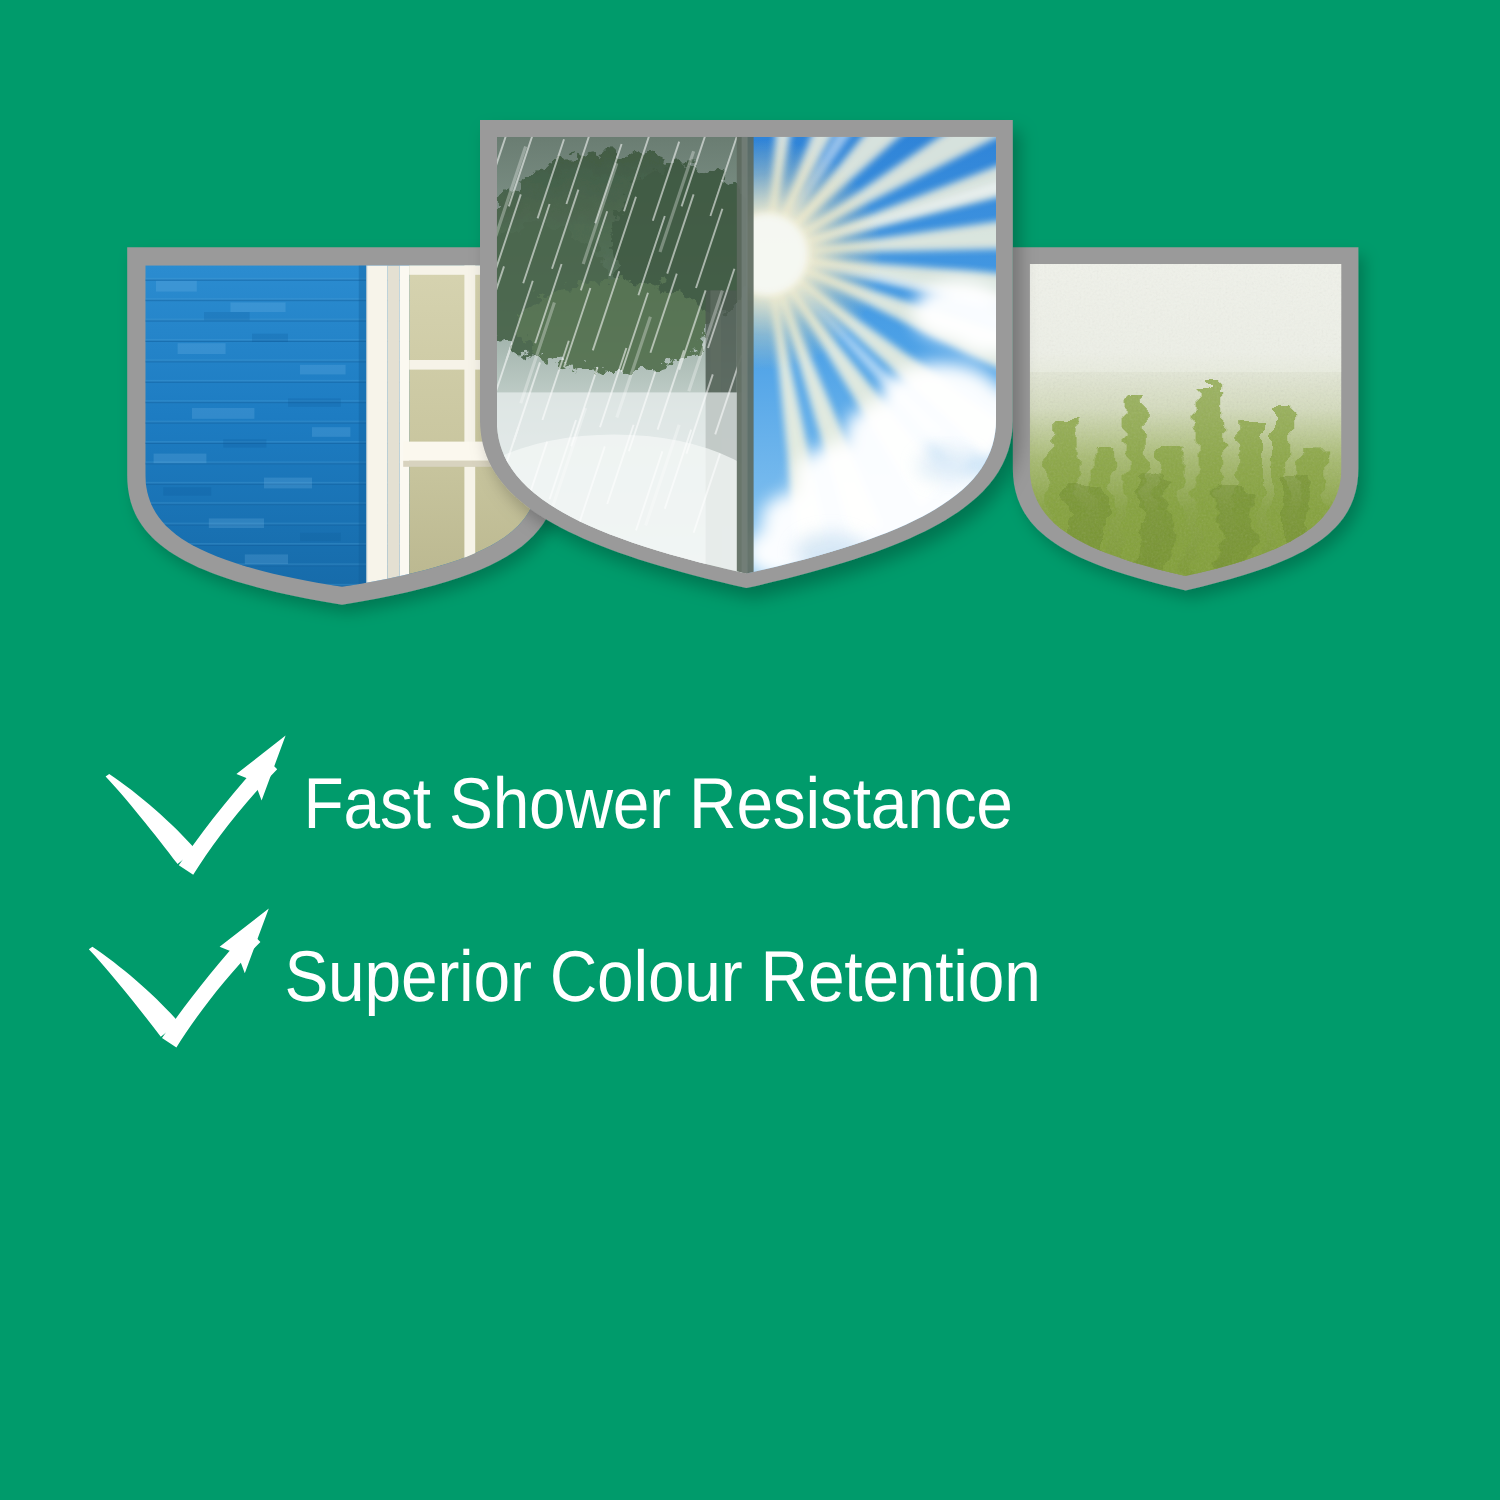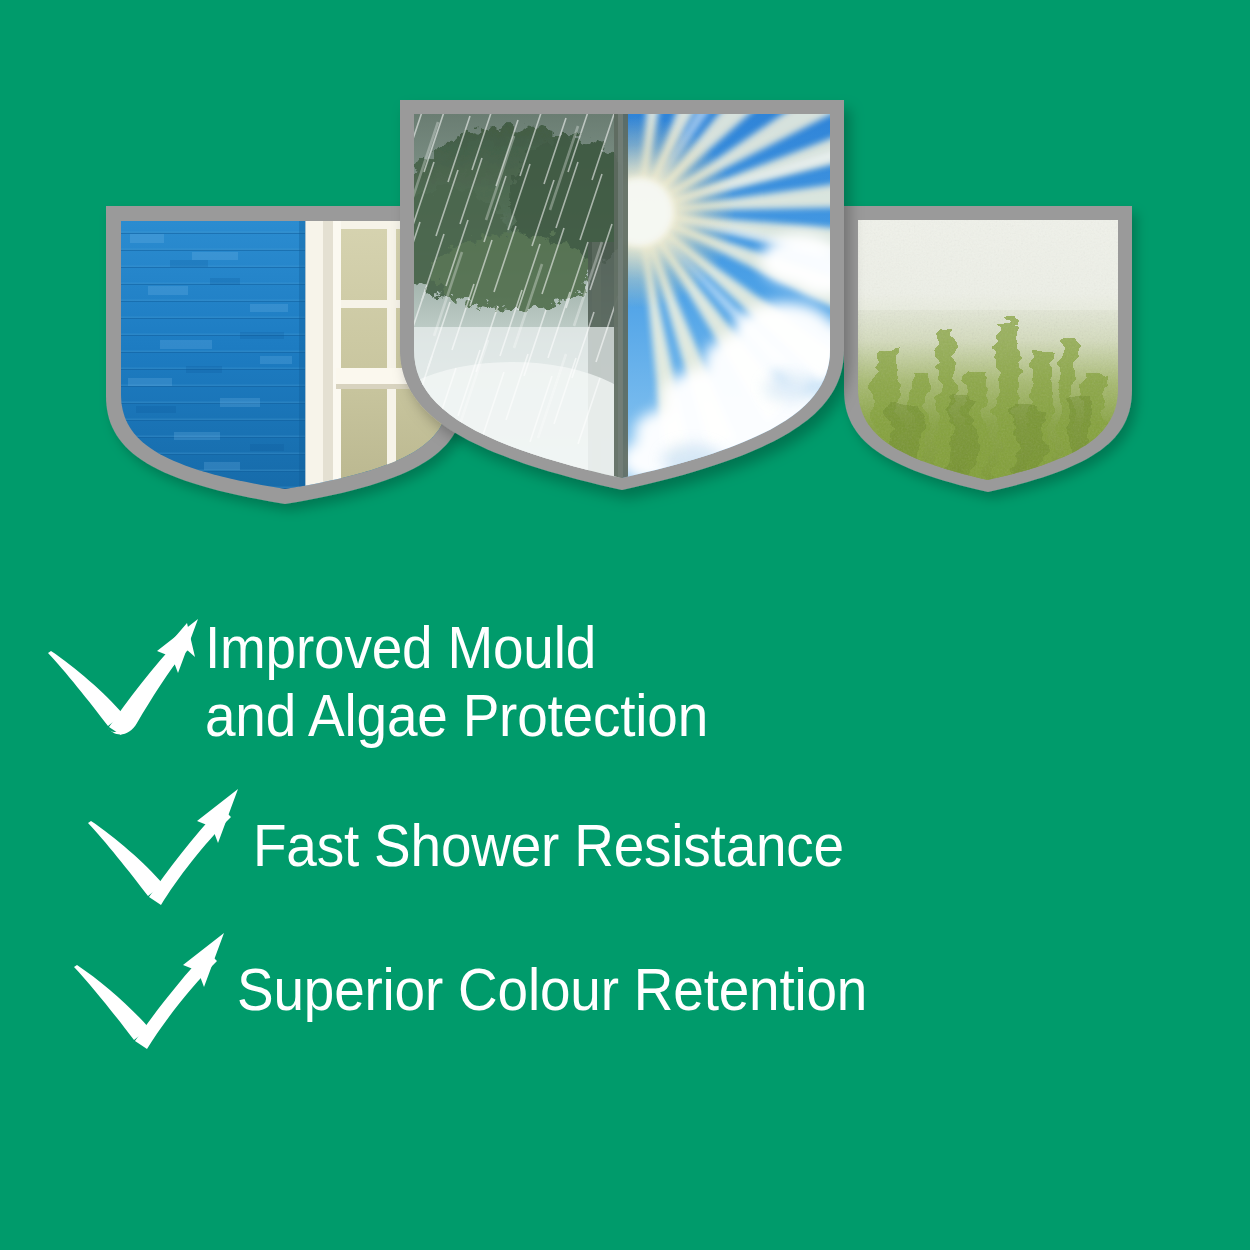--- a/index.html
+++ b/index.html
@@ -412,32 +412,20 @@
 
           <rect x="222" y="22" width="14" height="370" fill="#5d6a60" opacity="0.92"></rect>
           <rect x="226" y="22" width="5" height="370" fill="#74817a" opacity="0.8"></rect>
         </g>
       </svg>
     </div>
   </div>
 
   <div id="feature-list">
 
-    <div class="feature-row row-0">
-      <div class="check-wrap">
-        <svg width="160" height="122" viewBox="0 0 160 122" aria-hidden="true">
-          <path fill="#ffffff" d="M2 38 C16 52 40 80 62 110 C66 116 72 117 76 111 C92 88 110 62 126 42 L118 34 L142 6 L150 40 L141 32 C124 54 106 82 92 106 C84 120 70 121 62 110 C40 80 16 52 2 38 Z"></path>
-          <path fill="#ffffff" d="M3 36 C20 54 44 84 63 109 L78 97 C60 76 30 50 6 34 Z"></path>
-          <path fill="#ffffff" d="M64 110 C82 84 108 50 136 20 L146 30 C118 58 92 92 76 118 Z"></path>
-          <polygon fill="#ffffff" points="153,2 112,34 127,40 133,56"></polygon>
-        </svg>
-      </div>
-      <div class="feature-text">Improved Mould
-and Algae Protection</div>
-    </div>
 
     <div class="feature-row row-1">
       <div class="check-wrap">
         <svg width="160" height="122" viewBox="0 0 160 122" aria-hidden="true">
           <path fill="#ffffff" d="M3 36 C20 54 44 84 63 109 L78 97 C60 76 30 50 6 34 Z"></path>
           <path fill="#ffffff" d="M64 110 C82 84 108 50 136 20 L146 30 C118 58 92 92 76 118 Z"></path>
           <polygon fill="#ffffff" points="153,2 112,34 127,40 133,56"></polygon>
         </svg>
       </div>
       <div class="feature-text">Fast Shower Resistance</div>

